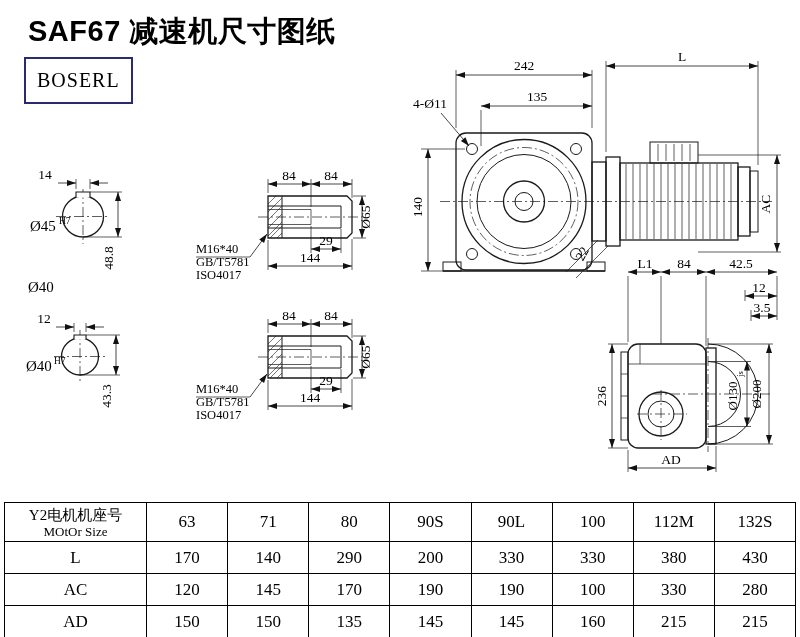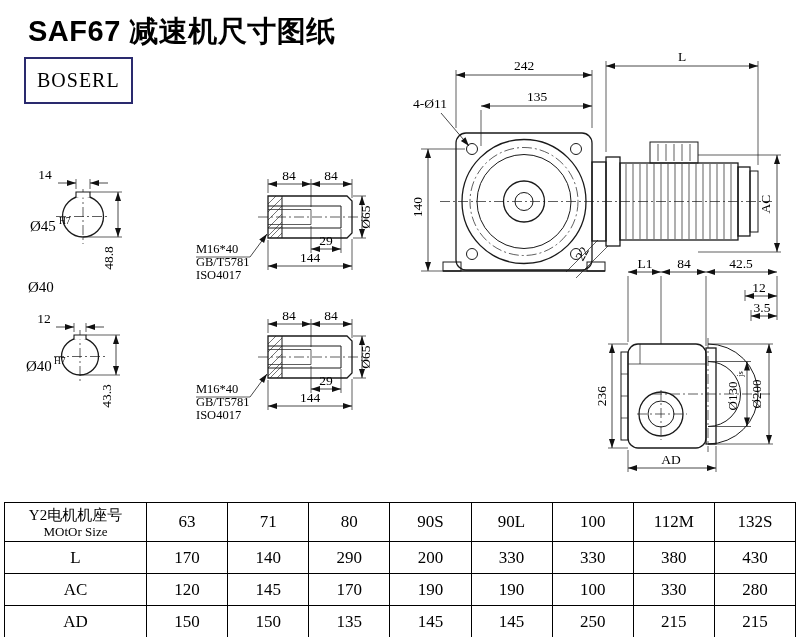--- a/index.html
+++ b/index.html
@@ -319,20 +319,20 @@
         <td>330</td>
         <td>280</td>
       </tr>
       <tr>
         <td>AD</td>
         <td>150</td>
         <td>150</td>
         <td>135</td>
         <td>145</td>
         <td>145</td>
-        <td>250</td>
+        <td>160</td>
         <td>215</td>
         <td>215</td>
       </tr>
     </tbody>
   </table>
 
 </div>
 
 </body></html>

